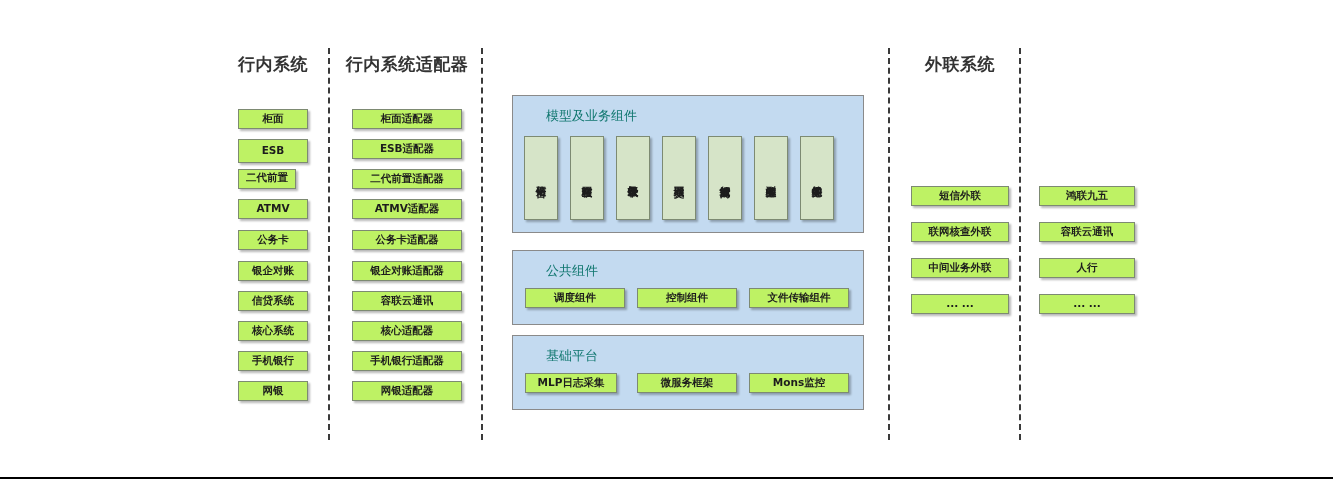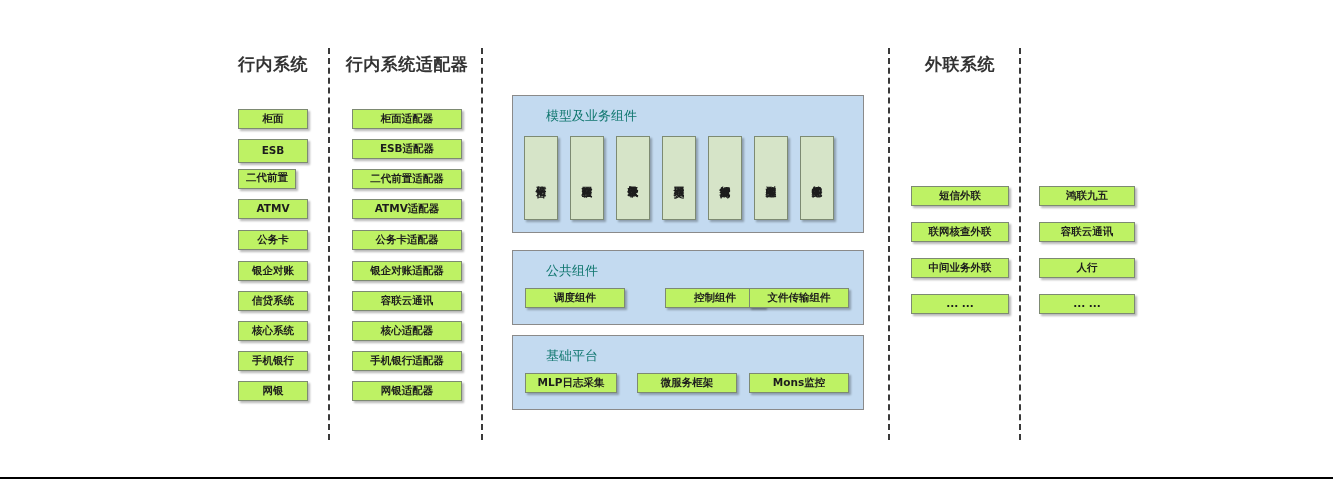--- a/index.html
+++ b/index.html
@@ -163,21 +163,21 @@
       <span>中间业务模型</span>
     </div>
   <div class="vbox" style="left:800px; top:136px; width:34px; height:84px;">
       <span>中间业务组件</span>
     </div>
 
   <div class="bpanel" style="left:512px; top:250px; width:352px; height:75px;">
     <div class="bpanel-title">公共组件</div>
   </div>
   <div class="gbox" style="left:525px; top:288px; width:100px; height:20px;">调度组件</div>
-  <div class="gbox" style="left:637px; top:288px; width:100px; height:20px;margin-left:28px;">控制组件</div>
+  <div class="gbox" style="left:637px; top:288px; width:100px; height:20px;">控制组件</div>
   <div class="gbox" style="left:749px; top:288px; width:100px; height:20px;">文件传输组件</div>
 
   <div class="bpanel" style="left:512px; top:335px; width:352px; height:75px;">
     <div class="bpanel-title">基础平台</div>
   </div>
   <div class="gbox" style="left:525px; top:373px; width:92px; height:20px;">MLP日志采集</div>
   <div class="gbox" style="left:637px; top:373px; width:100px; height:20px;">微服务框架</div>
   <div class="gbox" style="left:749px; top:373px; width:100px; height:20px;">Mons监控</div>
 
   <div class="gbox" style="left:911px; top:186px; width:98px; height:20px;">短信外联</div>

